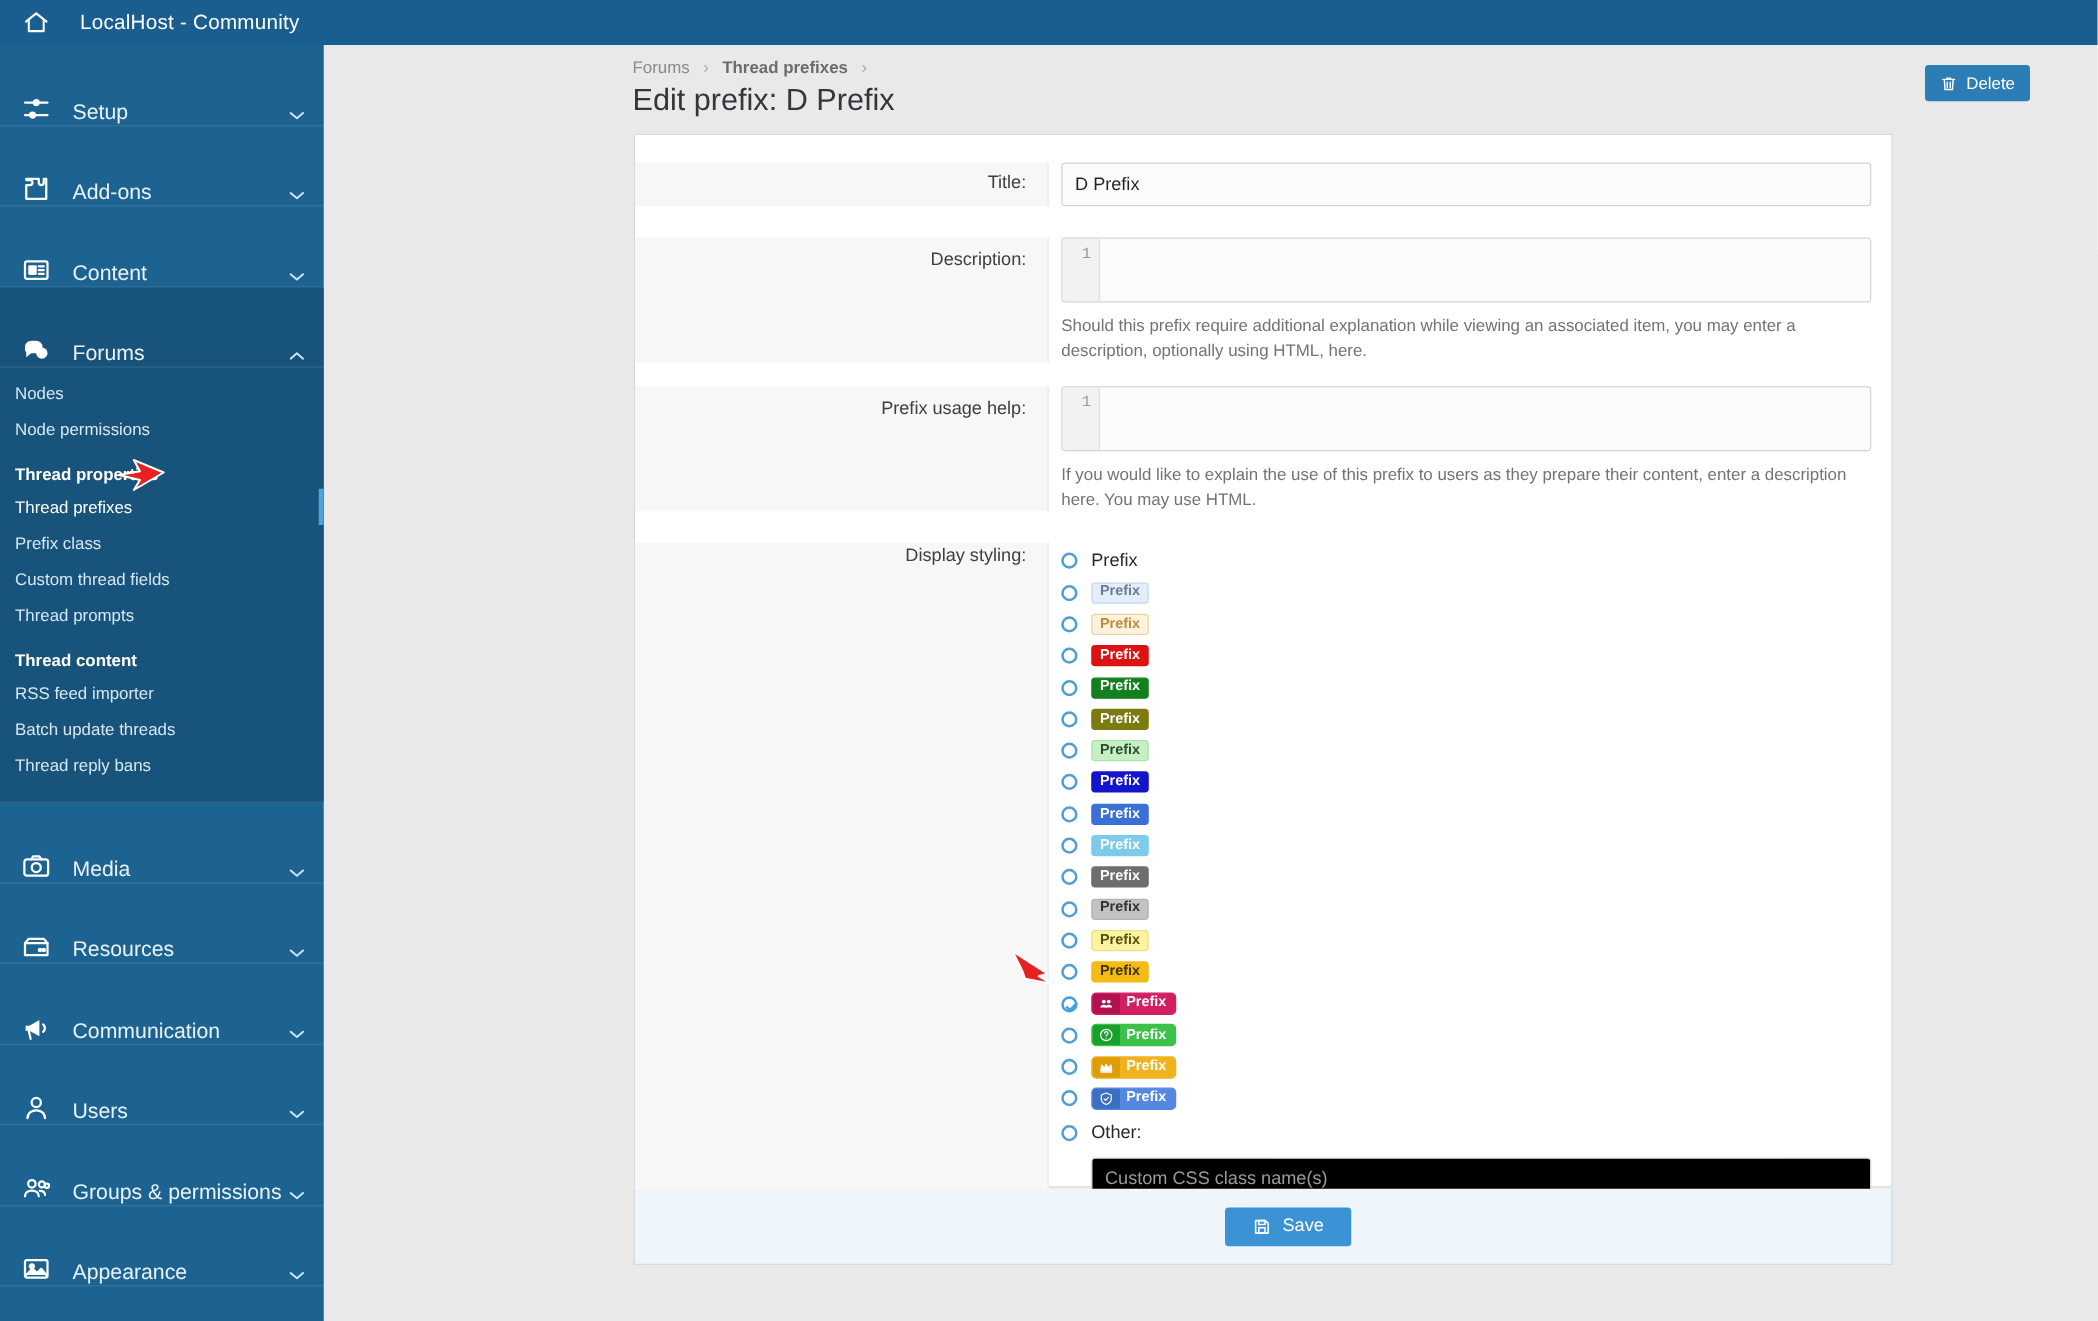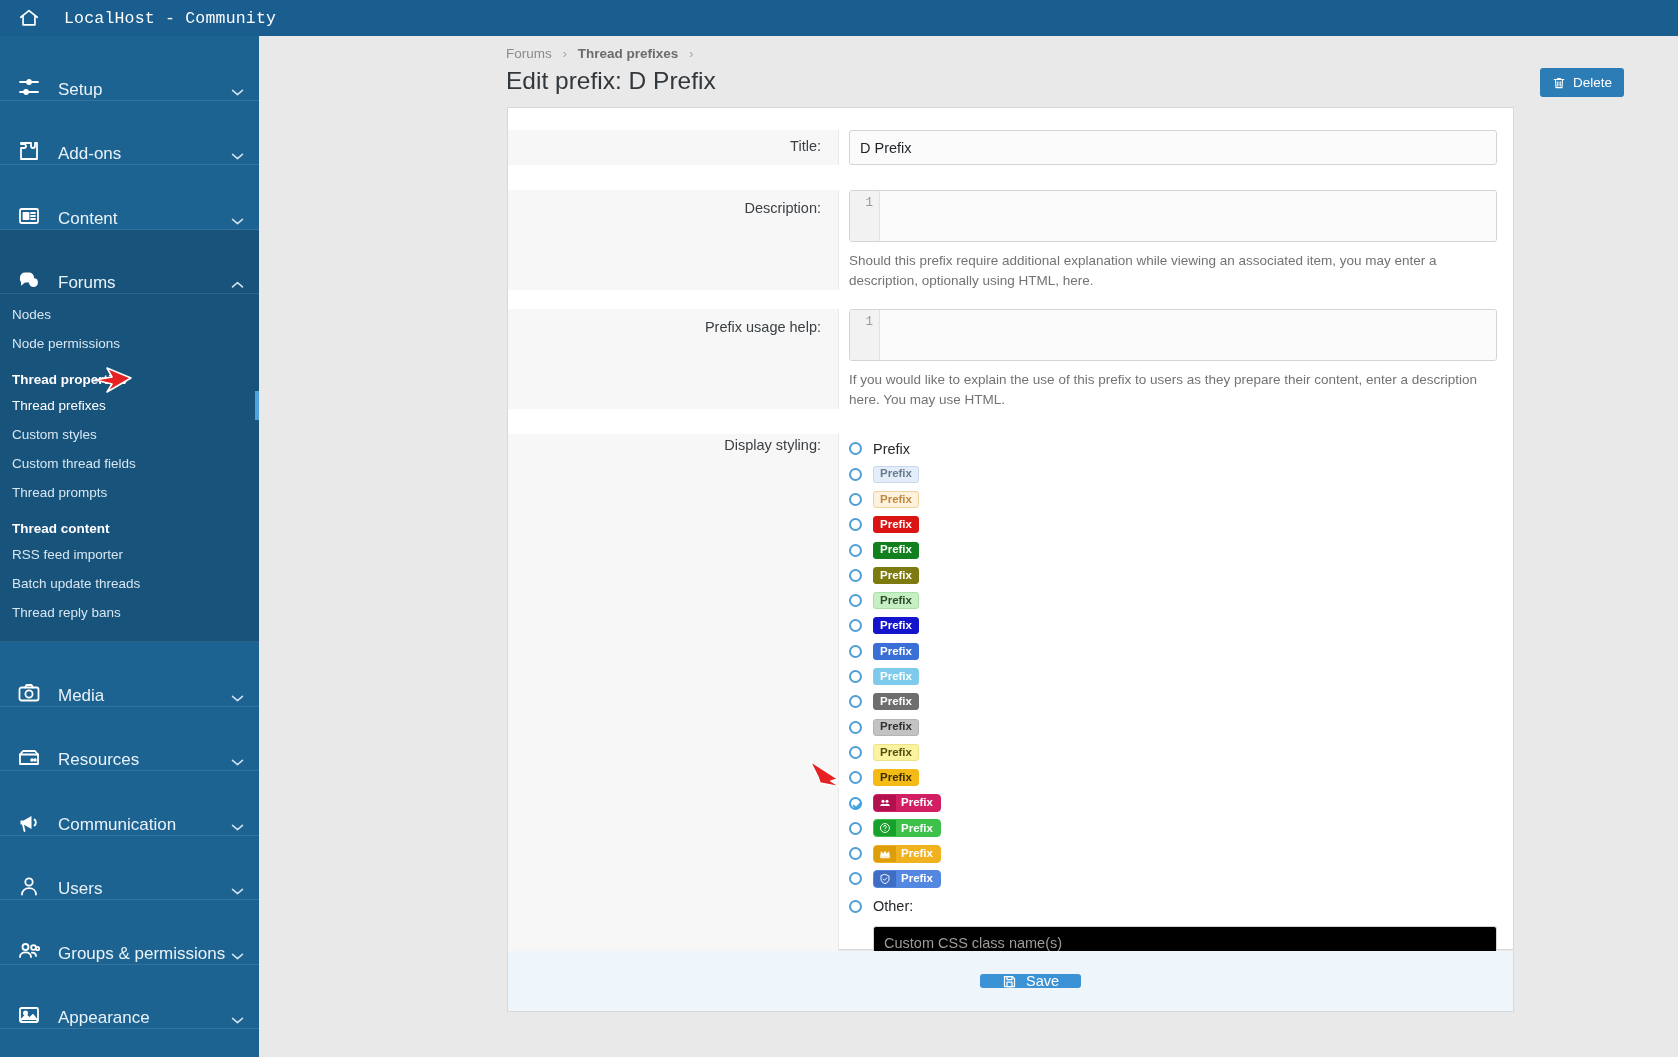--- a/index.html
+++ b/index.html
@@ -7,21 +7,20 @@
     width:1678px; height:1057px;
     font-family: "Liberation Sans", sans-serif;
     background:#ffffff;
     overflow:hidden;
   }
   
   #topbar{
     position:absolute; top:0; left:0; width:1678px; height:36px;
     background:#1a5d8f; display:flex; align-items:center;
     z-index:30;
-    font-family:Liberation Mono, monospace;
   }
   #topbar .home-ico{
     width:26px; height:26px; margin-left:16px; margin-right:22px;
     display:flex; align-items:center; justify-content:center;
     color:#ffffff;
   }
   #topbar .title{
     color:#ffffff; font-size:16.5px; letter-spacing:.2px;
   }
   
@@ -69,21 +68,21 @@
     font-size:13.5px; color:#8a8a8a;
   }
   #crumb a{ color:#8a8a8a; text-decoration:none; cursor:pointer;}
   #crumb .cur{ color:#6c6c6c; font-weight:bold; }
   #crumb .sep{ margin:0 7px; color:#aaaaaa; }
   #pagetitle{
     position:absolute; left:247px; top:31px;
     font-size:24.5px; color:#32373b; font-weight:normal;
   }
   #deletebtn{
-    position:absolute; right:54px; top:32px;
+    position:absolute; right:54px; top:16px;
     background:#2c7cb5; color:#ffffff; border:none; border-radius:3px;
     height:29px; padding:0 12px; display:flex; align-items:center; gap:7px;
     font-size:13.5px; cursor:pointer; font-family:inherit;
   }
   #deletebtn .dico{ width:14px; height:14px; display:block;}
   
   #formblock{
     position:absolute; left:248px; top:71px; width:1007px; height:843px;
     background:#ffffff; border:1px solid #d8d8d8;
     display:flex;
@@ -146,21 +145,21 @@
   }
   .chip.withicon .tx{ padding:0 7px 0 5px; display:flex; align-items:center; height:18px; font-weight:bold; font-size:11.5px;}
   
   #footbar{
     position:absolute; left:248px; top:915px; width:1007px; height:61px;
     background:#eef6fc; border:1px solid #d8d8d8; border-top:none;
     display:flex; align-items:center; justify-content:center;
   }
   #savebtn{
     background:#3b93d6; border:none; border-radius:3px; color:#ffffff;
-    height:14px; padding:0 22px; font-size:14.5px; cursor:pointer;
+    height:31px; padding:0 22px; font-size:14.5px; cursor:pointer;
     display:flex; align-items:center; gap:9px; font-family:inherit;margin-left:40px;
   }
   #savebtn .sico{ width:15px; height:15px; display:block; }
   
   .arrow{ position:absolute; pointer-events:none; z-index:40; }
 </style>
 </head>
 <body>
 
 <div id="topbar">
@@ -221,21 +220,21 @@
       <span class="glabel">Forums</span>
       <span class="chev"><svg viewBox="0 0 24 24" width="17" height="17" fill="none" stroke="#cfe2ef" stroke-width="2.2" stroke-linecap="round" stroke-linejoin="round">
           <path d="M5 14 L12 8 L19 14"></path>
         </svg></span>
     </div>
     <div class="subnav">
       <div class="subitem">Nodes</div>
       <div class="subitem">Node permissions</div>
       <div class="subhead">Thread properties</div>
       <div class="subitem active">Thread prefixes</div>
-      <div class="subitem">Custom styles</div>
+      <div class="subitem">Prefix class</div>
       <div class="subitem">Custom thread fields</div>
       <div class="subitem">Thread prompts</div>
       <div class="subhead">Thread content</div>
       <div class="subitem">RSS feed importer</div>
       <div class="subitem">Batch update threads</div>
       <div class="subitem">Thread reply bans</div>
     </div>
     <div class="nav-group">
       <span class="gicon">
         <svg viewBox="0 0 24 24" width="24" height="24" fill="none" stroke="#ffffff" stroke-width="1.8" stroke-linecap="round" stroke-linejoin="round">

